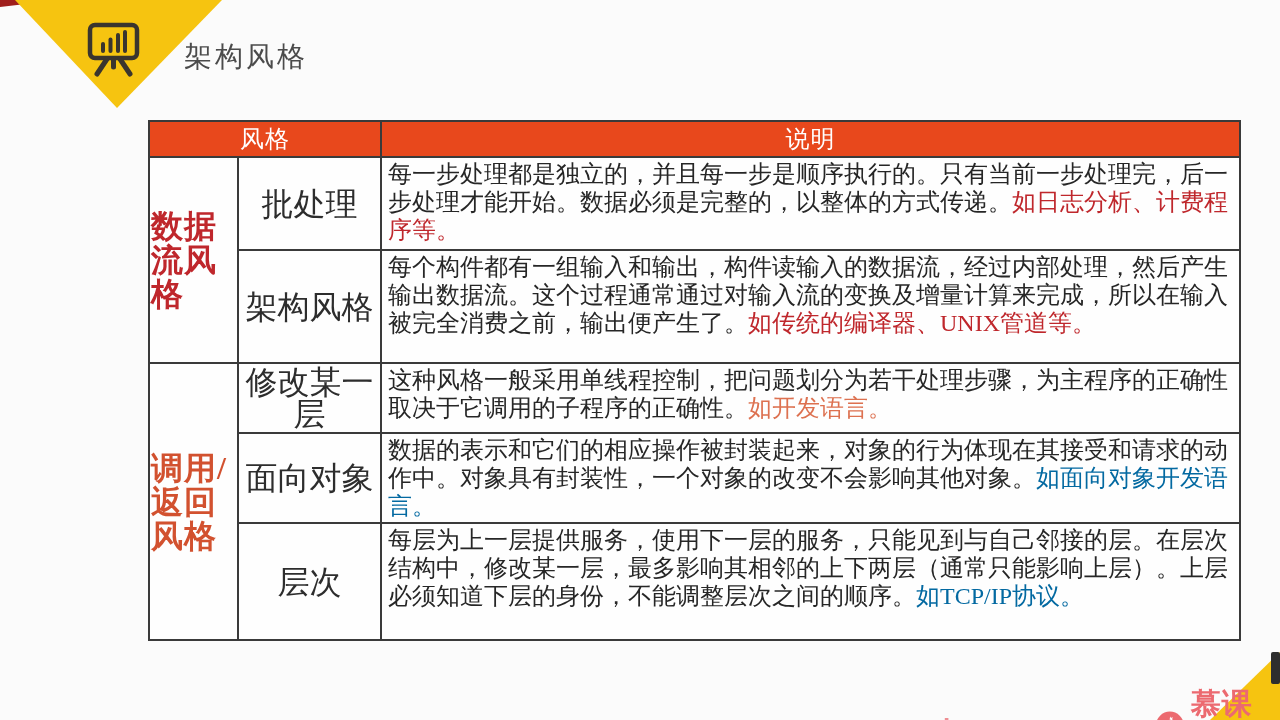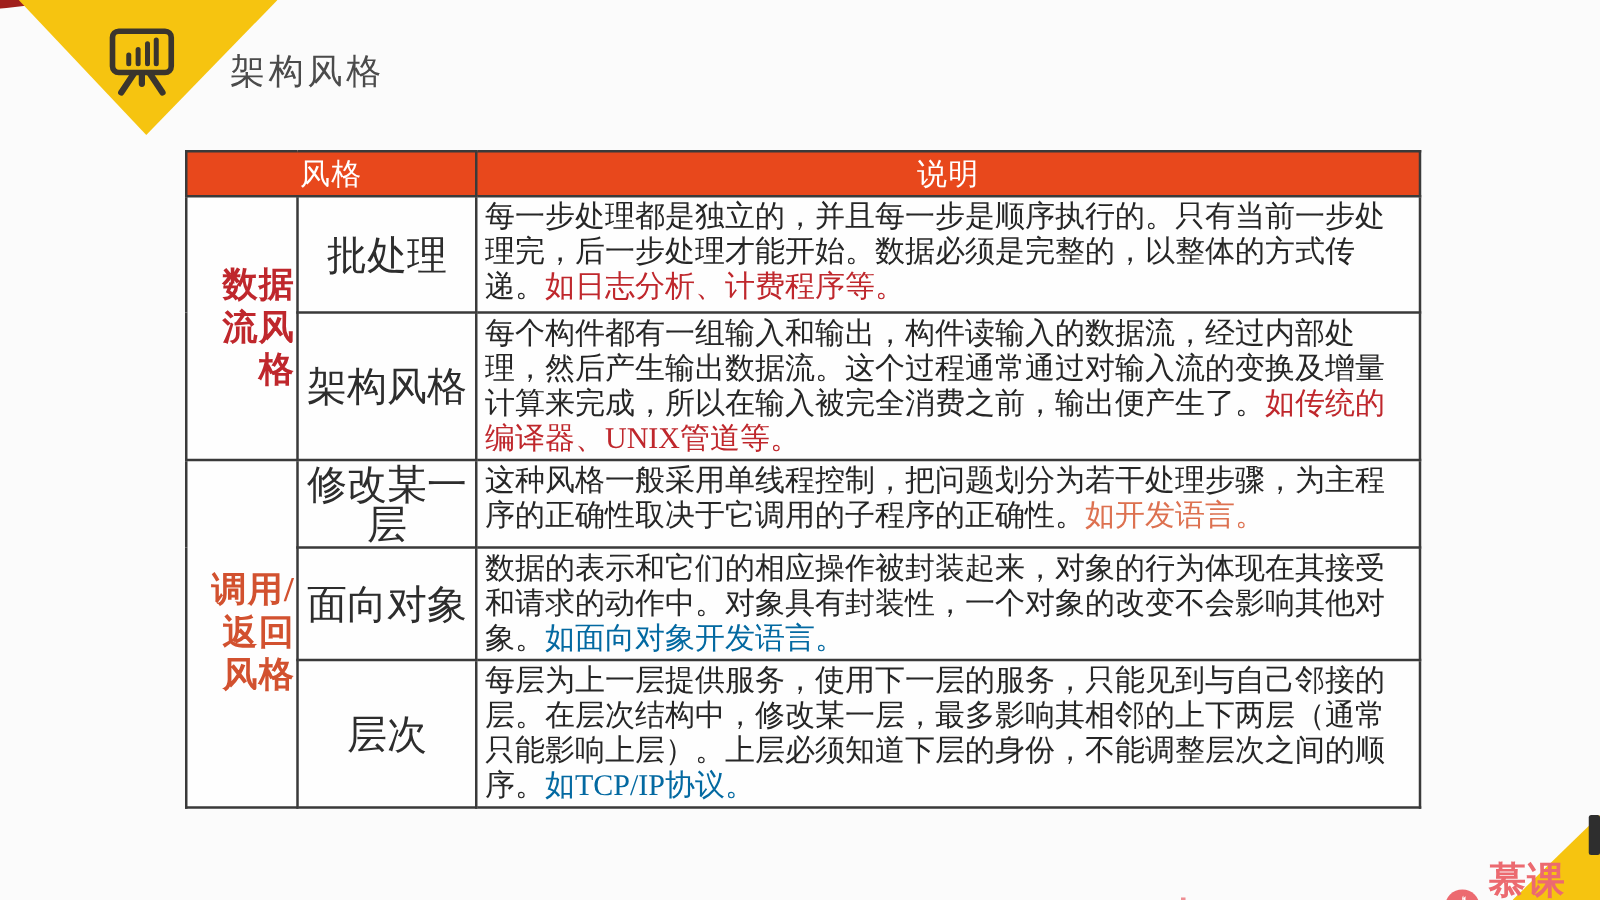--- a/index.html
+++ b/index.html
@@ -11,26 +11,26 @@
   .red-sliver{position:absolute;left:0;top:0;width:62px;height:8px;background:#a01f1c;
               clip-path:polygon(0 0,60px 0,0 7px);}
   .pennant{position:absolute;left:0;top:0;width:240px;height:115px;background:#f6c410;
            clip-path:polygon(15px 0,222px 0,117px 108px);}
   .board-icon{position:absolute;left:86px;top:20px;}
 
   .page-title{position:absolute;left:184px;top:38px;font-size:28px;color:#4b4b4b;
               letter-spacing:3px;font-weight:500;font-family:"Liberation Sans",sans-serif;}
 
   
-  table.styles-table{position:absolute;left:148px;top:120px;width:989px;border-collapse:collapse;
+  table.styles-table{position:absolute;left:148px;top:120px;width:1093px;border-collapse:collapse;
         table-layout:fixed;background:#fefefe;}
   .styles-table th,.styles-table td{border:2px solid #3a3a3a;}
   .styles-table thead th{height:28px;background:#e8481c;color:#ffffff;font-size:24px;
         font-weight:500;letter-spacing:1px;}
-  .group-cell{font-size:28px;font-weight:700;text-align:right;vertical-align:middle;
+  .group-cell{font-size:32px;font-weight:700;text-align:left;vertical-align:middle;
         line-height:34px;letter-spacing:1px;margin-top:44px;}
   .tone-red{color:#bf272c;}
   .tone-orange{color:#d2512f;}
   .style-cell{font-size:32px;color:#2d2d2d;text-align:center;vertical-align:middle;
         line-height:32px;padding:0 6px;}
   .desc-cell{font-size:24px;line-height:28px;color:#262626;padding:2px 8px 2px 6px;
         vertical-align:top;text-align:left;}
   .seg-default{color:#262626;}
   .seg-red{color:#bf272c;}
   .seg-orange{color:#0369a1;}

